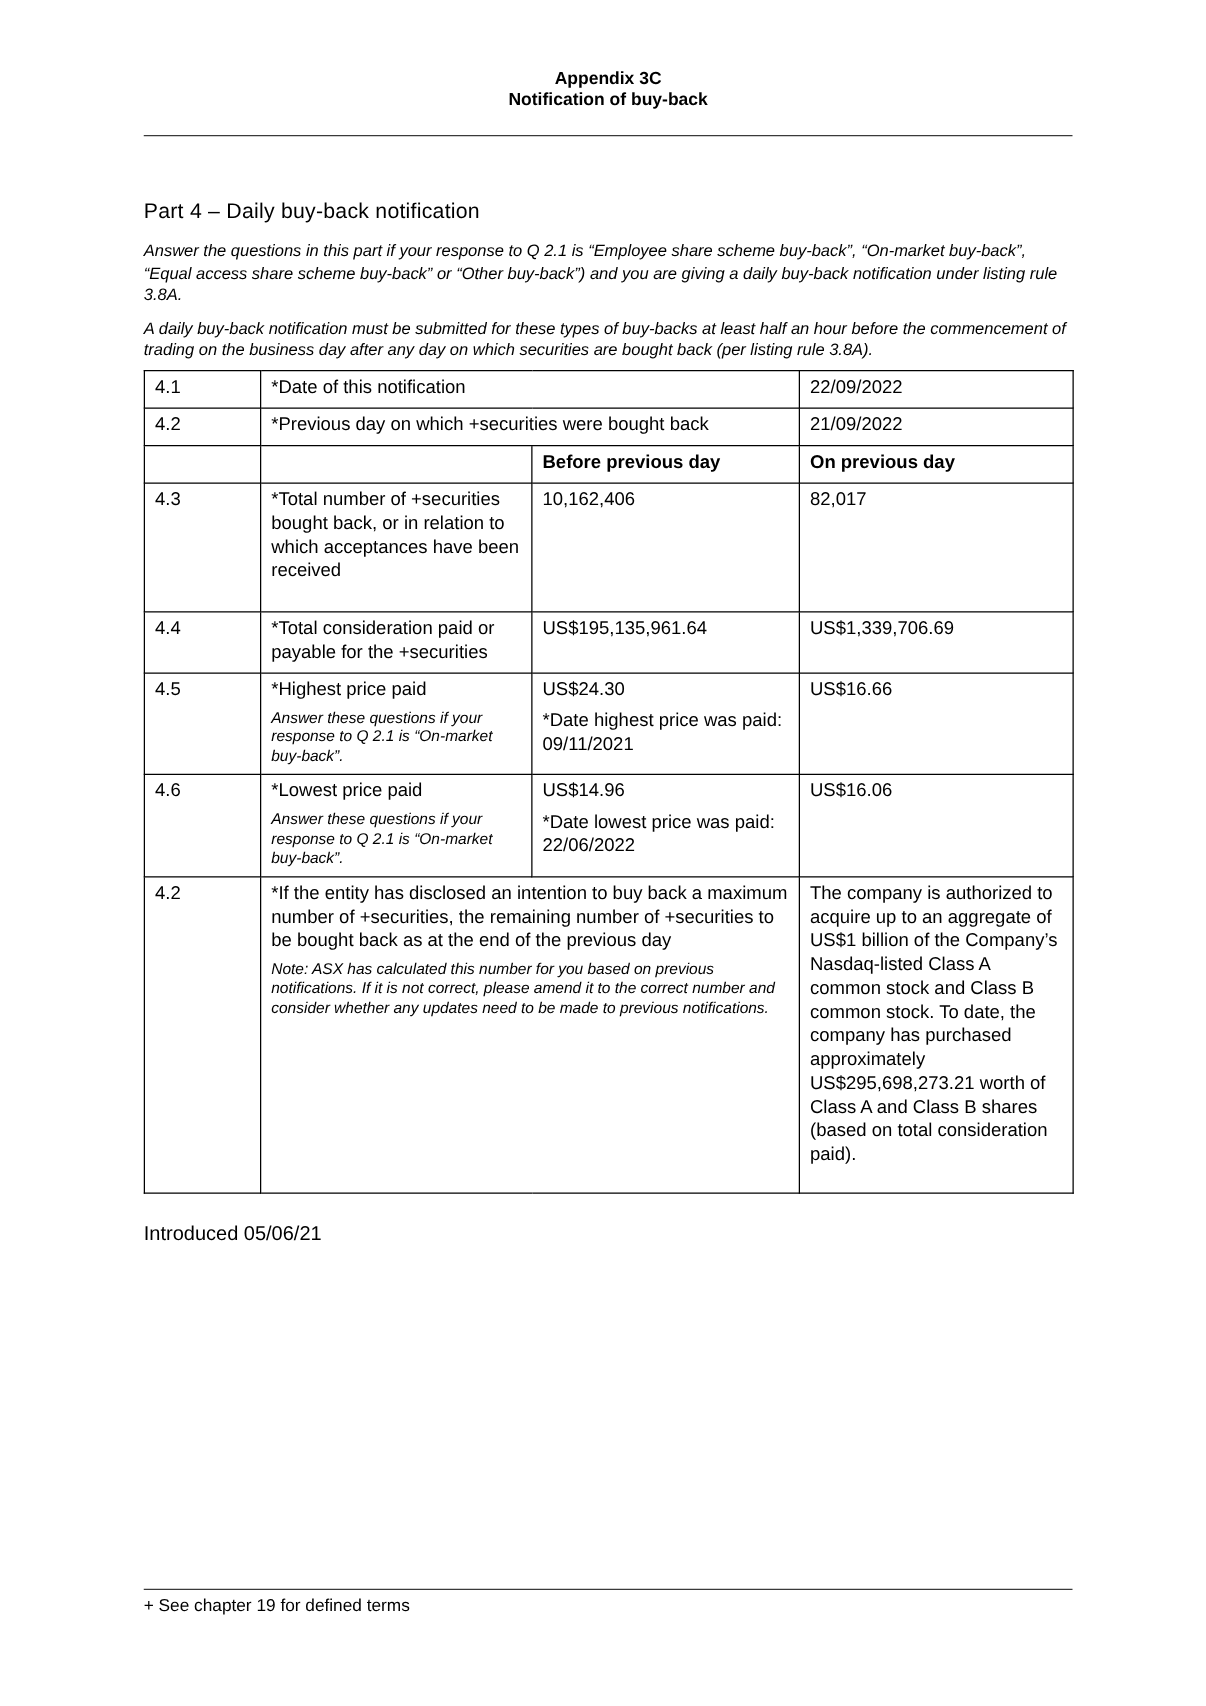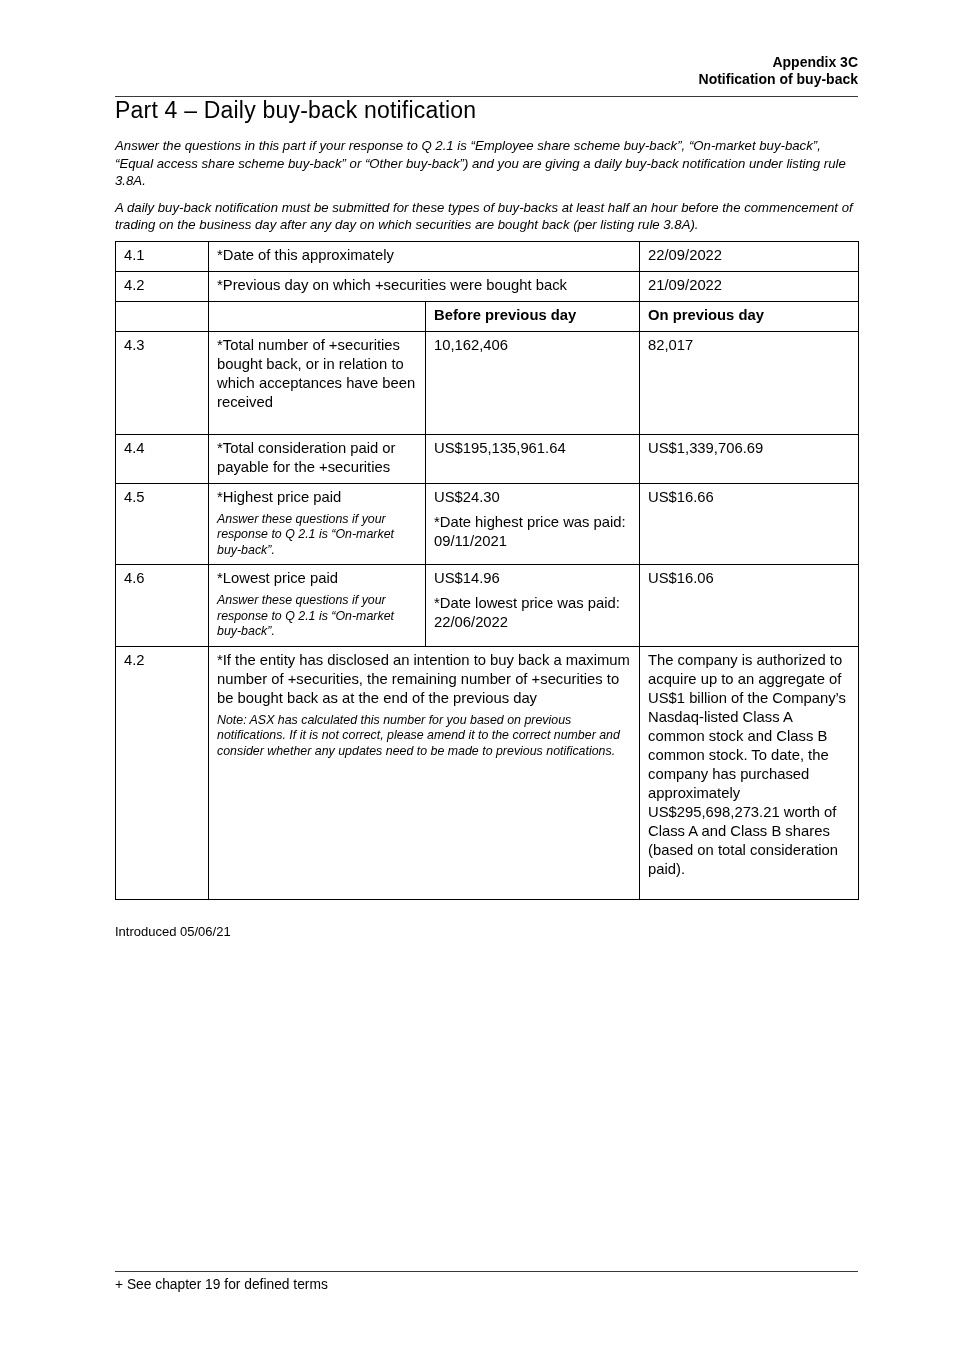--- a/index.html
+++ b/index.html
@@ -18,30 +18,31 @@
   }
   .content {
     position: absolute;
     left: 115px;
     top: 0;
     width: 743px;
   }
   
   .doc-header {
     padding-top: 54px;
-    text-align: right;
+    text-align: center;
     font-size: 14px;
     font-weight: bold;
     line-height: 17px;
     border-bottom: 1.5px solid #3a3a3a;
-    padding-bottom: 8px;
+    padding-bottom: 20px;
   }
   
   .part-title {
-    font-size: 23px;
+    margin-top: 50px;
+    font-size: 17px;
     font-weight: 400;
     letter-spacing: 0.2px;
   }
   
   .intro p {
     font-style: italic;
     font-size: 13.2px;
     line-height: 17.5px;
     margin-top: 9px;
   }
@@ -71,21 +72,21 @@
   td.colhead { font-weight: bold; }
   .row-single td { height: 29px; }
   .row-43 td { height: 103px; }
   .row-44 td { height: 49px; }
   .row-45 td { height: 79px; }
   .row-46 td { height: 81px; margin-top: 47px; }
   .row-48 td { height: 253px; }
   
   .introduced {
     margin-top: 24px;
-    font-size: 13px;
+    font-size: 16px;
   }
   
   .doc-footer {
     position: absolute;
     left: 115px;
     top: 1271px;
     width: 743px;
     border-top: 1.5px solid #3a3a3a;
     padding-top: 4px;
     font-size: 13.8px;
@@ -118,21 +119,21 @@
     <table class="buyback">
       <colgroup>
         <col style="width:93px">
         <col style="width:217px">
         <col style="width:214px">
         <col style="width:219px">
       </colgroup>
       <tbody>
         <tr class="row-single">
           <td class="num">4.1</td>
-          <td colspan="2">*Date of this approximately</td>
+          <td colspan="2">*Date of this notification</td>
           <td>22/09/2022</td>
         </tr>
         <tr class="row-single">
           <td class="num">4.2</td>
           <td colspan="2">*Previous day on which +securities were bought back</td>
           <td>21/09/2022</td>
         </tr>
         <tr class="row-single">
           <td></td>
           <td></td>

